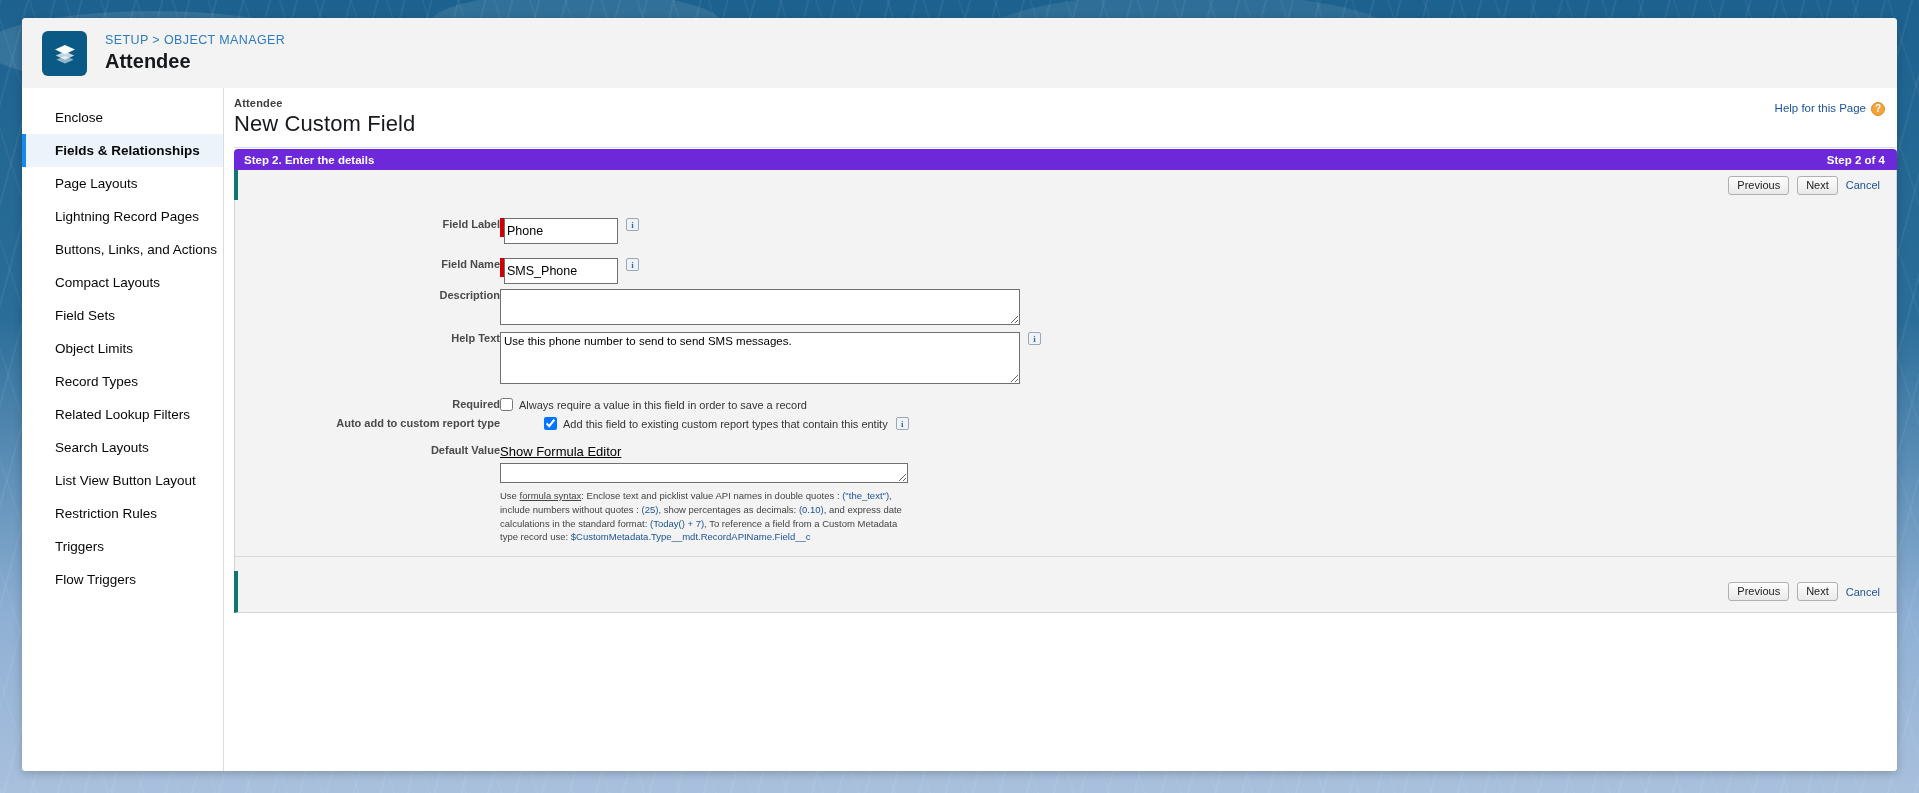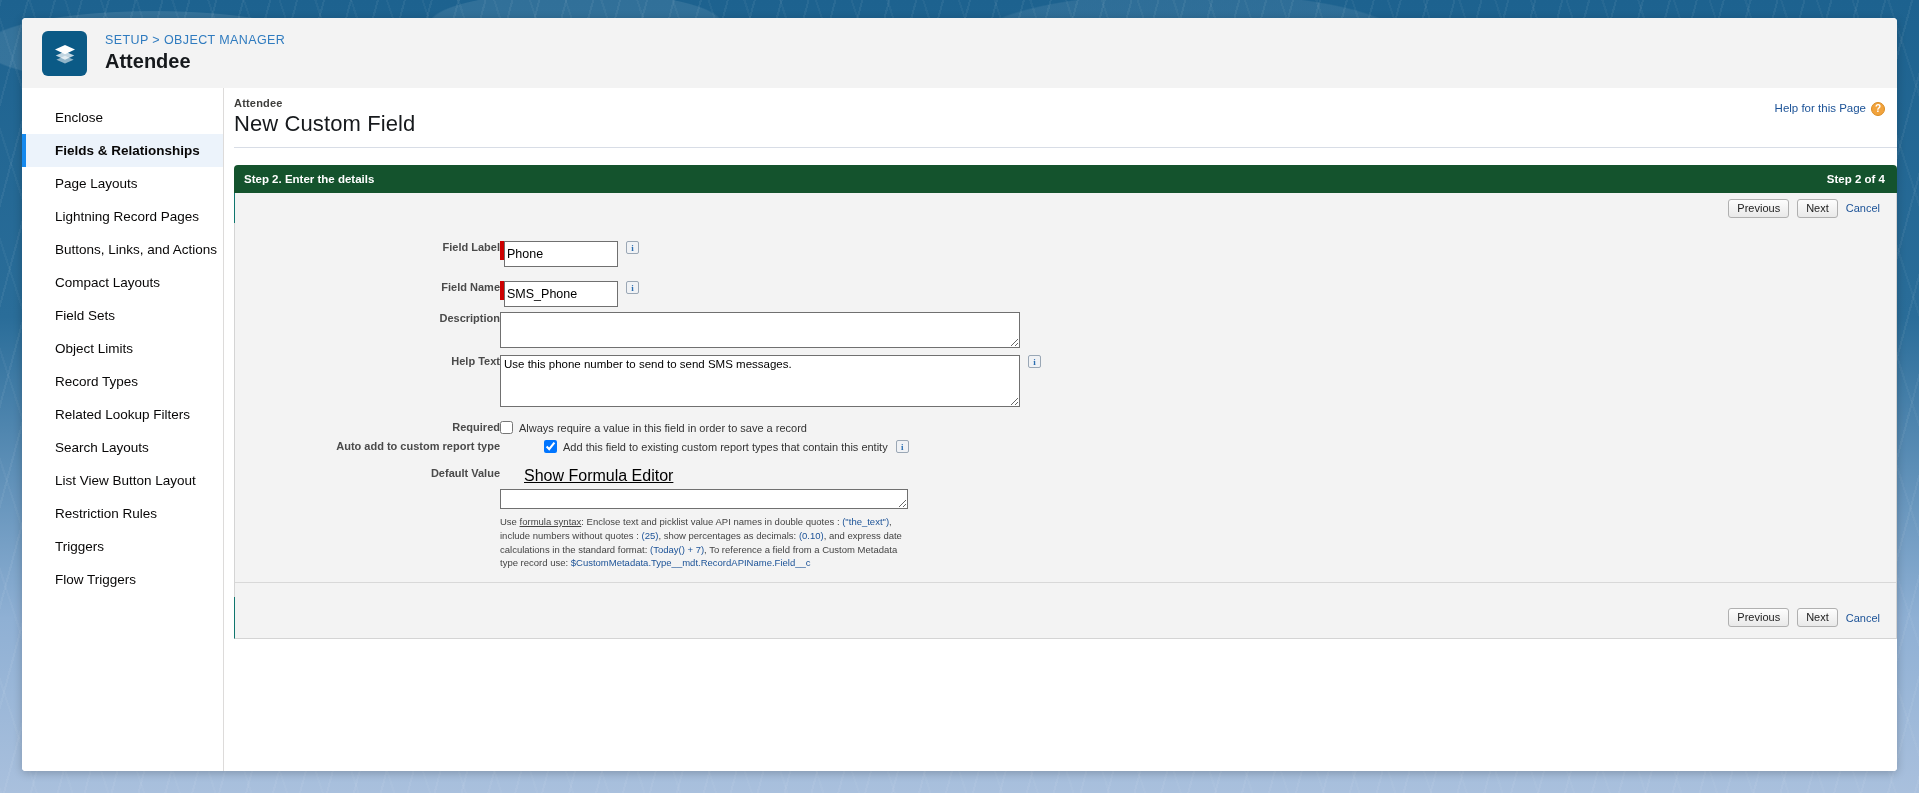--- a/index.html
+++ b/index.html
@@ -126,33 +126,33 @@
 
   
   .classic {
     margin: 4px 0 0 10px;
     border-top: 1px solid #d8dde6;
     flex: 1 1 auto;
     font-size: 11px;
     color: #333;
   }
   .step-bar {
-    background: #14532d;
+    background: #6d28d9;
     color: #fff;
-    height: 28px;
+    height: 21px;
     display: flex; align-items: center; justify-content: space-between;
     padding: 0 12px 0 10px;
     font-size: 11.5px; font-weight: bold;
     border-top-left-radius: 4px; border-top-right-radius: 4px;
-    margin-top: 17px;
+    margin-top: 1px;
   }
 
   .btn-row {
     background: #f3f3f3;
-    border-left: 1px solid #0f766e;
+    border-left: 4px solid #0f766e;
     border-right: 1px solid #d4d4d4;
     height: 30px;
     display: flex; align-items: center; justify-content: flex-end;
     gap: 8px;
     padding-right: 16px;
   }
   .btn-row.bottom { border-bottom: 1px solid #d4d4d4; height: 42px; }
   .sf-btn {
     background: linear-gradient(#fdfdfd, #e9e9e9);
     border: 1px solid #b0b0b0;
@@ -226,21 +226,21 @@
     font-family: "Liberation Serif", serif;
     cursor: pointer;
     vertical-align: middle;
   }
   .inline { display: flex; align-items: flex-start; gap: 8px; }
 
   .cbline { display: flex; align-items: center; gap: 6px; font-size: 11px; color: #333; }
   .cbline input[type=checkbox] { margin: 0; width: 13px; height: 13px; }
 
   .formula-link {
-    font-size: 16px; color: #000; text-decoration: underline; cursor: pointer; margin-left: 24px;
+    font-size: 13px; color: #000; text-decoration: underline; cursor: pointer;
   }
   .hint {
     font-size: 9.5px; color: #444; line-height: 1.45;
     width: 408px; margin-top: 4px;
   }
   .hint .blu { color: #1b5297; }
   .hint u { text-decoration: underline; }
 
   .footer-white { background: #fff; flex: 1 1 auto; }
 </style>

